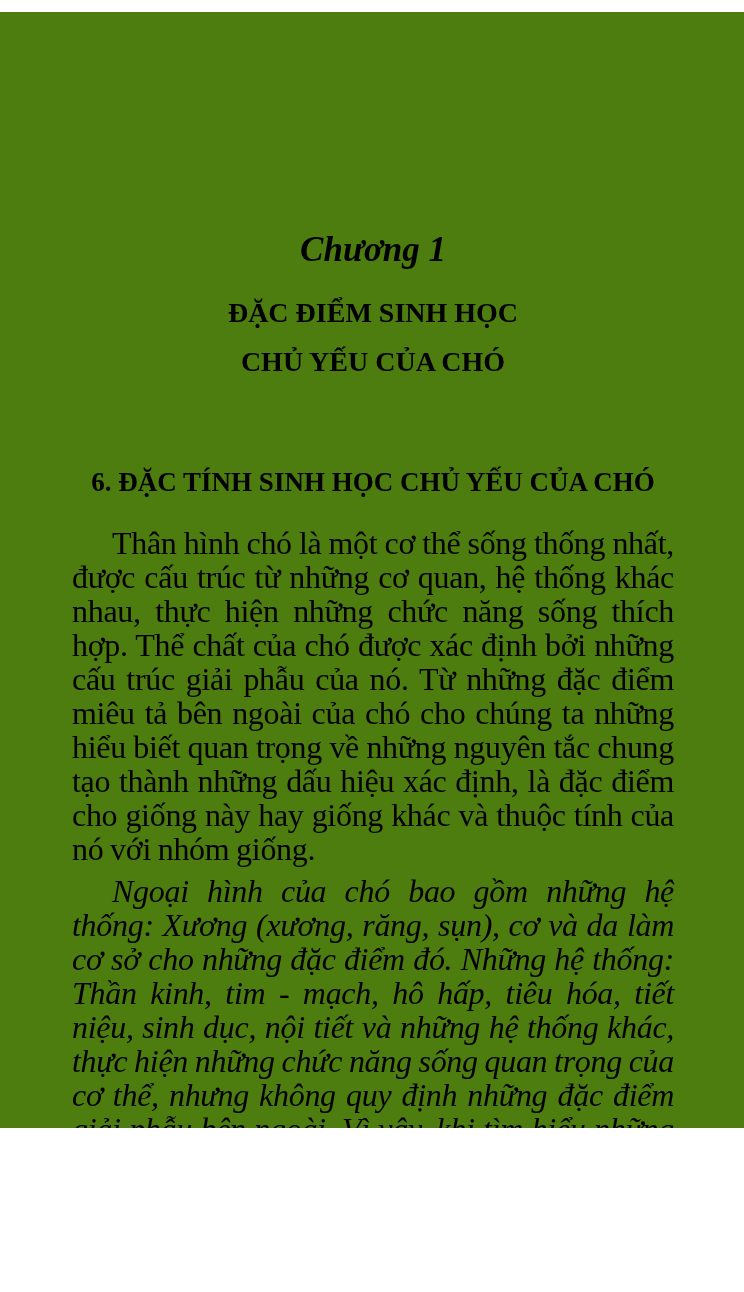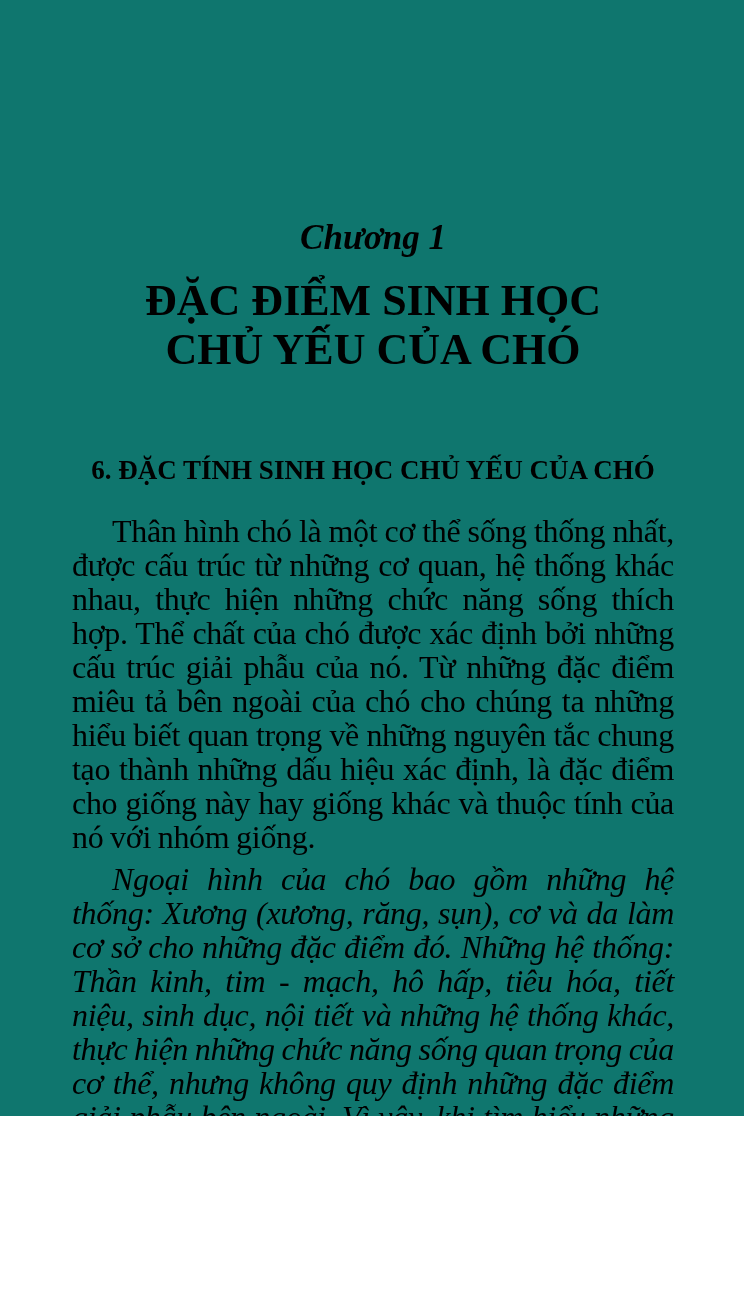--- a/index.html
+++ b/index.html
@@ -1,41 +1,41 @@
 <!DOCTYPE html>
 <html><head>
 <meta charset="utf-8">
 <style>
   * { margin: 0; padding: 0; box-sizing: border-box; }
   html, body { background: #ffffff; }
   .page {
     position: relative;
     width: 744px;
     height: 1116px;
-    background: #0f766e;
+    background: #4d7c0f;
     color: #000000;
     font-family: "Liberation Serif", "DejaVu Serif", serif;
     overflow: hidden;
-    margin: 0 auto;
+    margin: 12px auto;
   }
   .content {
     padding: 0 70px 0 72px;
   }
   .chapter-label {
     padding-top: 218px;
     text-align: center;
     font-size: 35px;
     font-weight: bold;
     font-style: italic;
     line-height: 40px;
   }
   .chapter-title {
     margin-top: 18px;
     text-align: center;
-    font-size: 44px;
+    font-size: 28px;
     font-weight: bold;
     line-height: 49px;
     letter-spacing: 0px;
   }
   .section-heading {
     margin-top: 80px;
     text-align: center;
     font-size: 27px;
     font-weight: bold;
     line-height: 32px;

